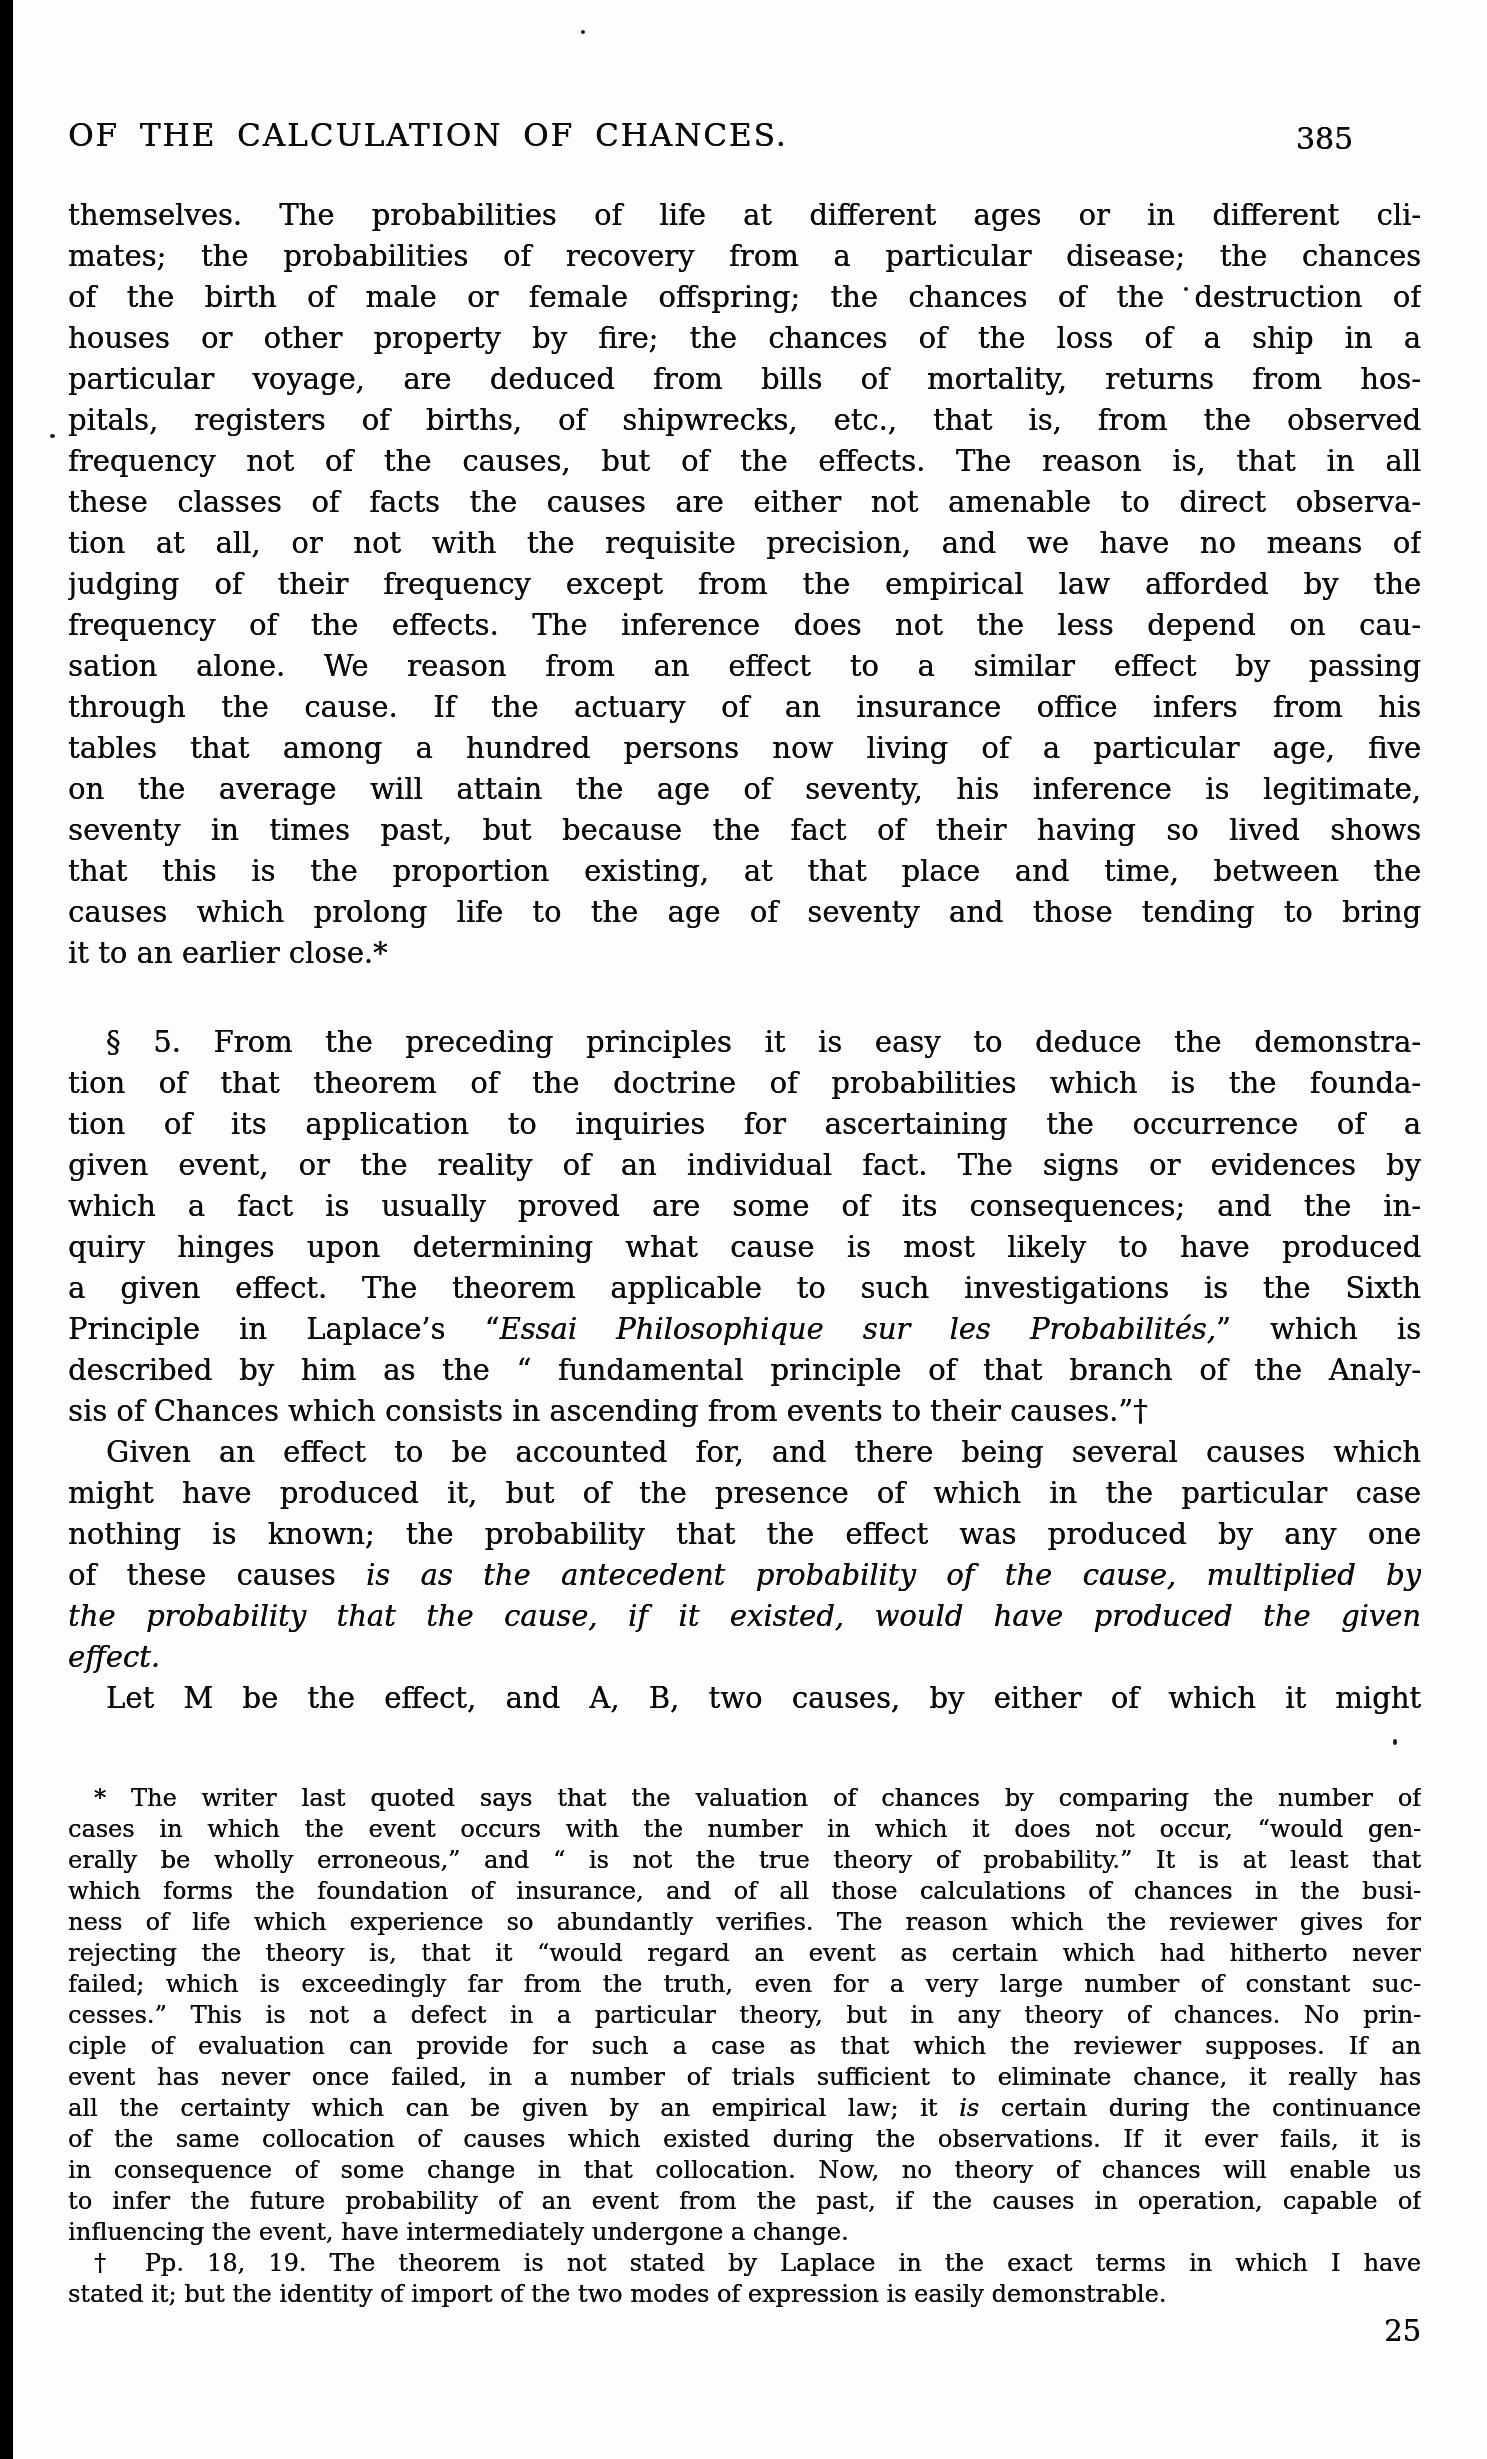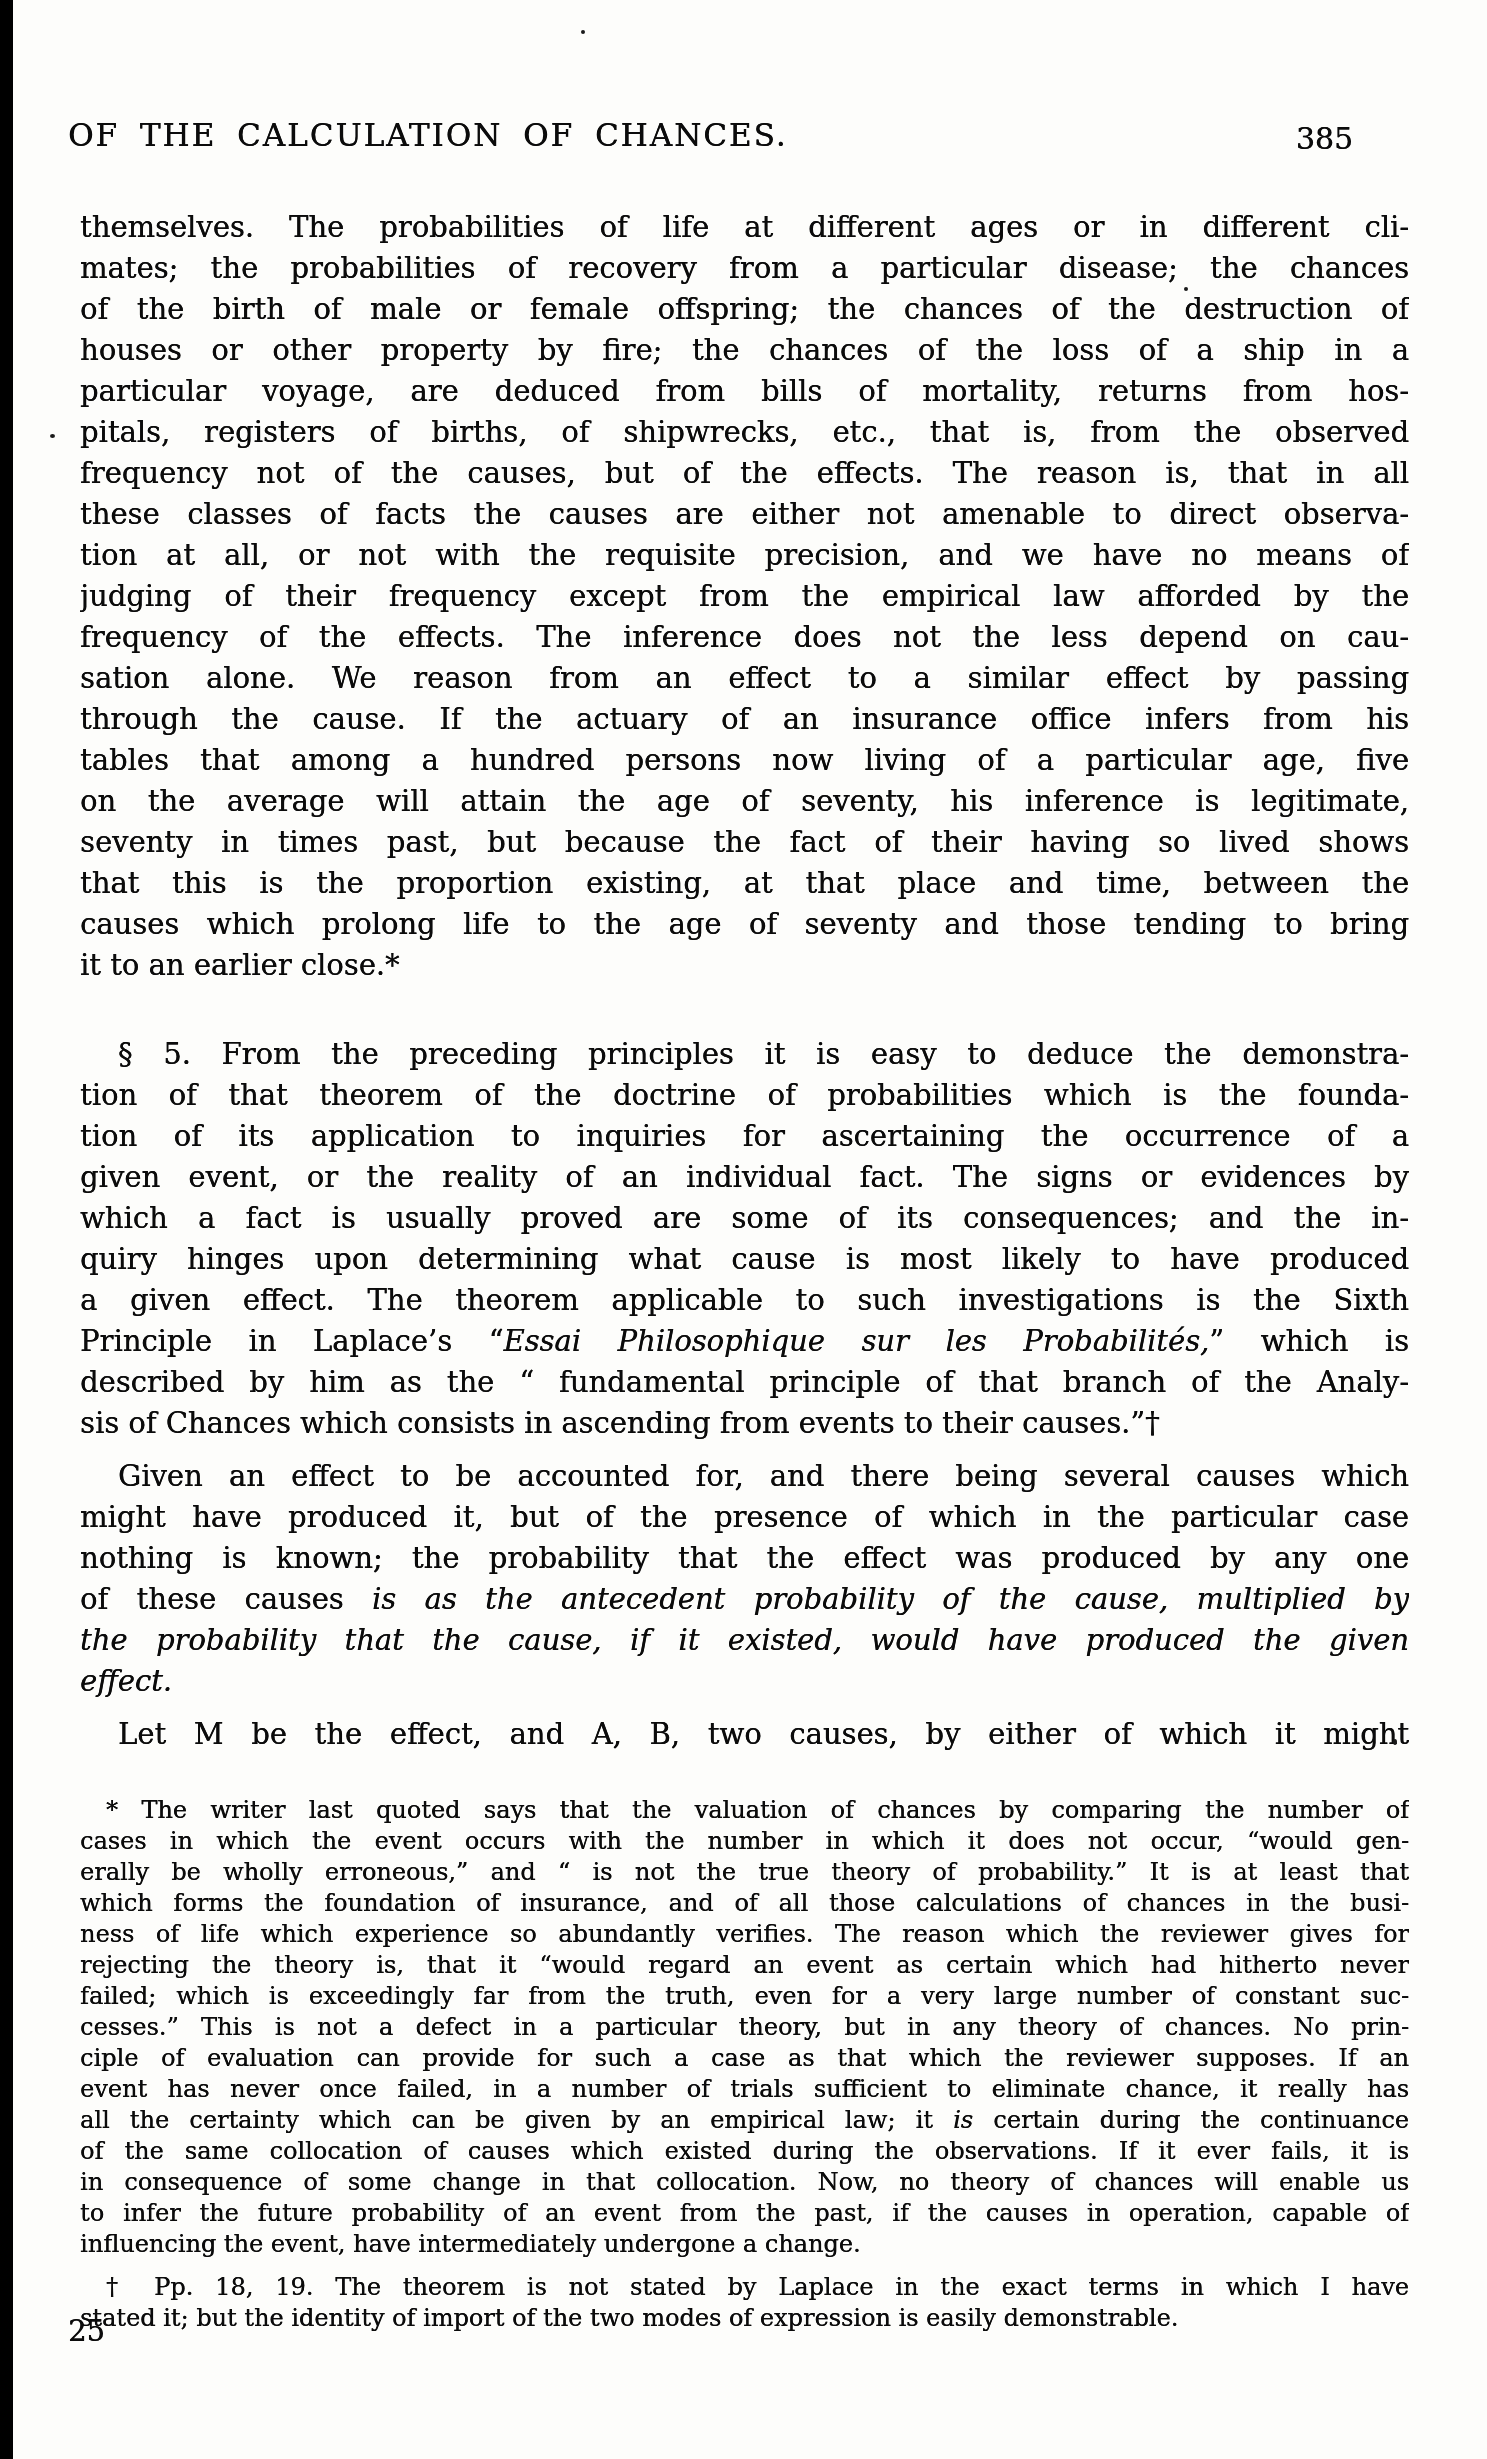--- a/index.html
+++ b/index.html
@@ -52,21 +52,21 @@
     top: 195px;
     left: 68px;
     width: 1353px;
   }
   .footnotes {
     position: absolute;
     top: 1783px;
     left: 68px;
     width: 1353px;
   }
-  .para { margin: 12px; }
+  .para { margin: 0; }
   .body-text .para:nth-child(2) { margin-top: 48px; }
   .line {
     height: 41px;
     line-height: 41px;
     font-size: 29px;
     text-align: justify;
     text-align-last: justify;
     overflow: hidden;
     text-shadow: 0.3px 0.3px 0 #0b0b0b;
   }
@@ -78,21 +78,21 @@
   }
   .line.last { text-align-last: left; }
   .indent-first .line:first-child { text-indent: 38px; }
   .footnotes .indent-first .line:first-child { text-indent: 26px; }
   .it { font-style: italic; }
   .page-footer {
     position: absolute;
     top: 2314px;
     left: 68px;
     width: 1353px;
-    text-align: left;
+    text-align: right;
     font-size: 29px;
     text-shadow: 0.4px 0.4px 0 #0b0b0b;
   }
   .speck {
     position: absolute;
     background: #1a1a1a;
     border-radius: 50%;
   }
 </style>
 </head>

